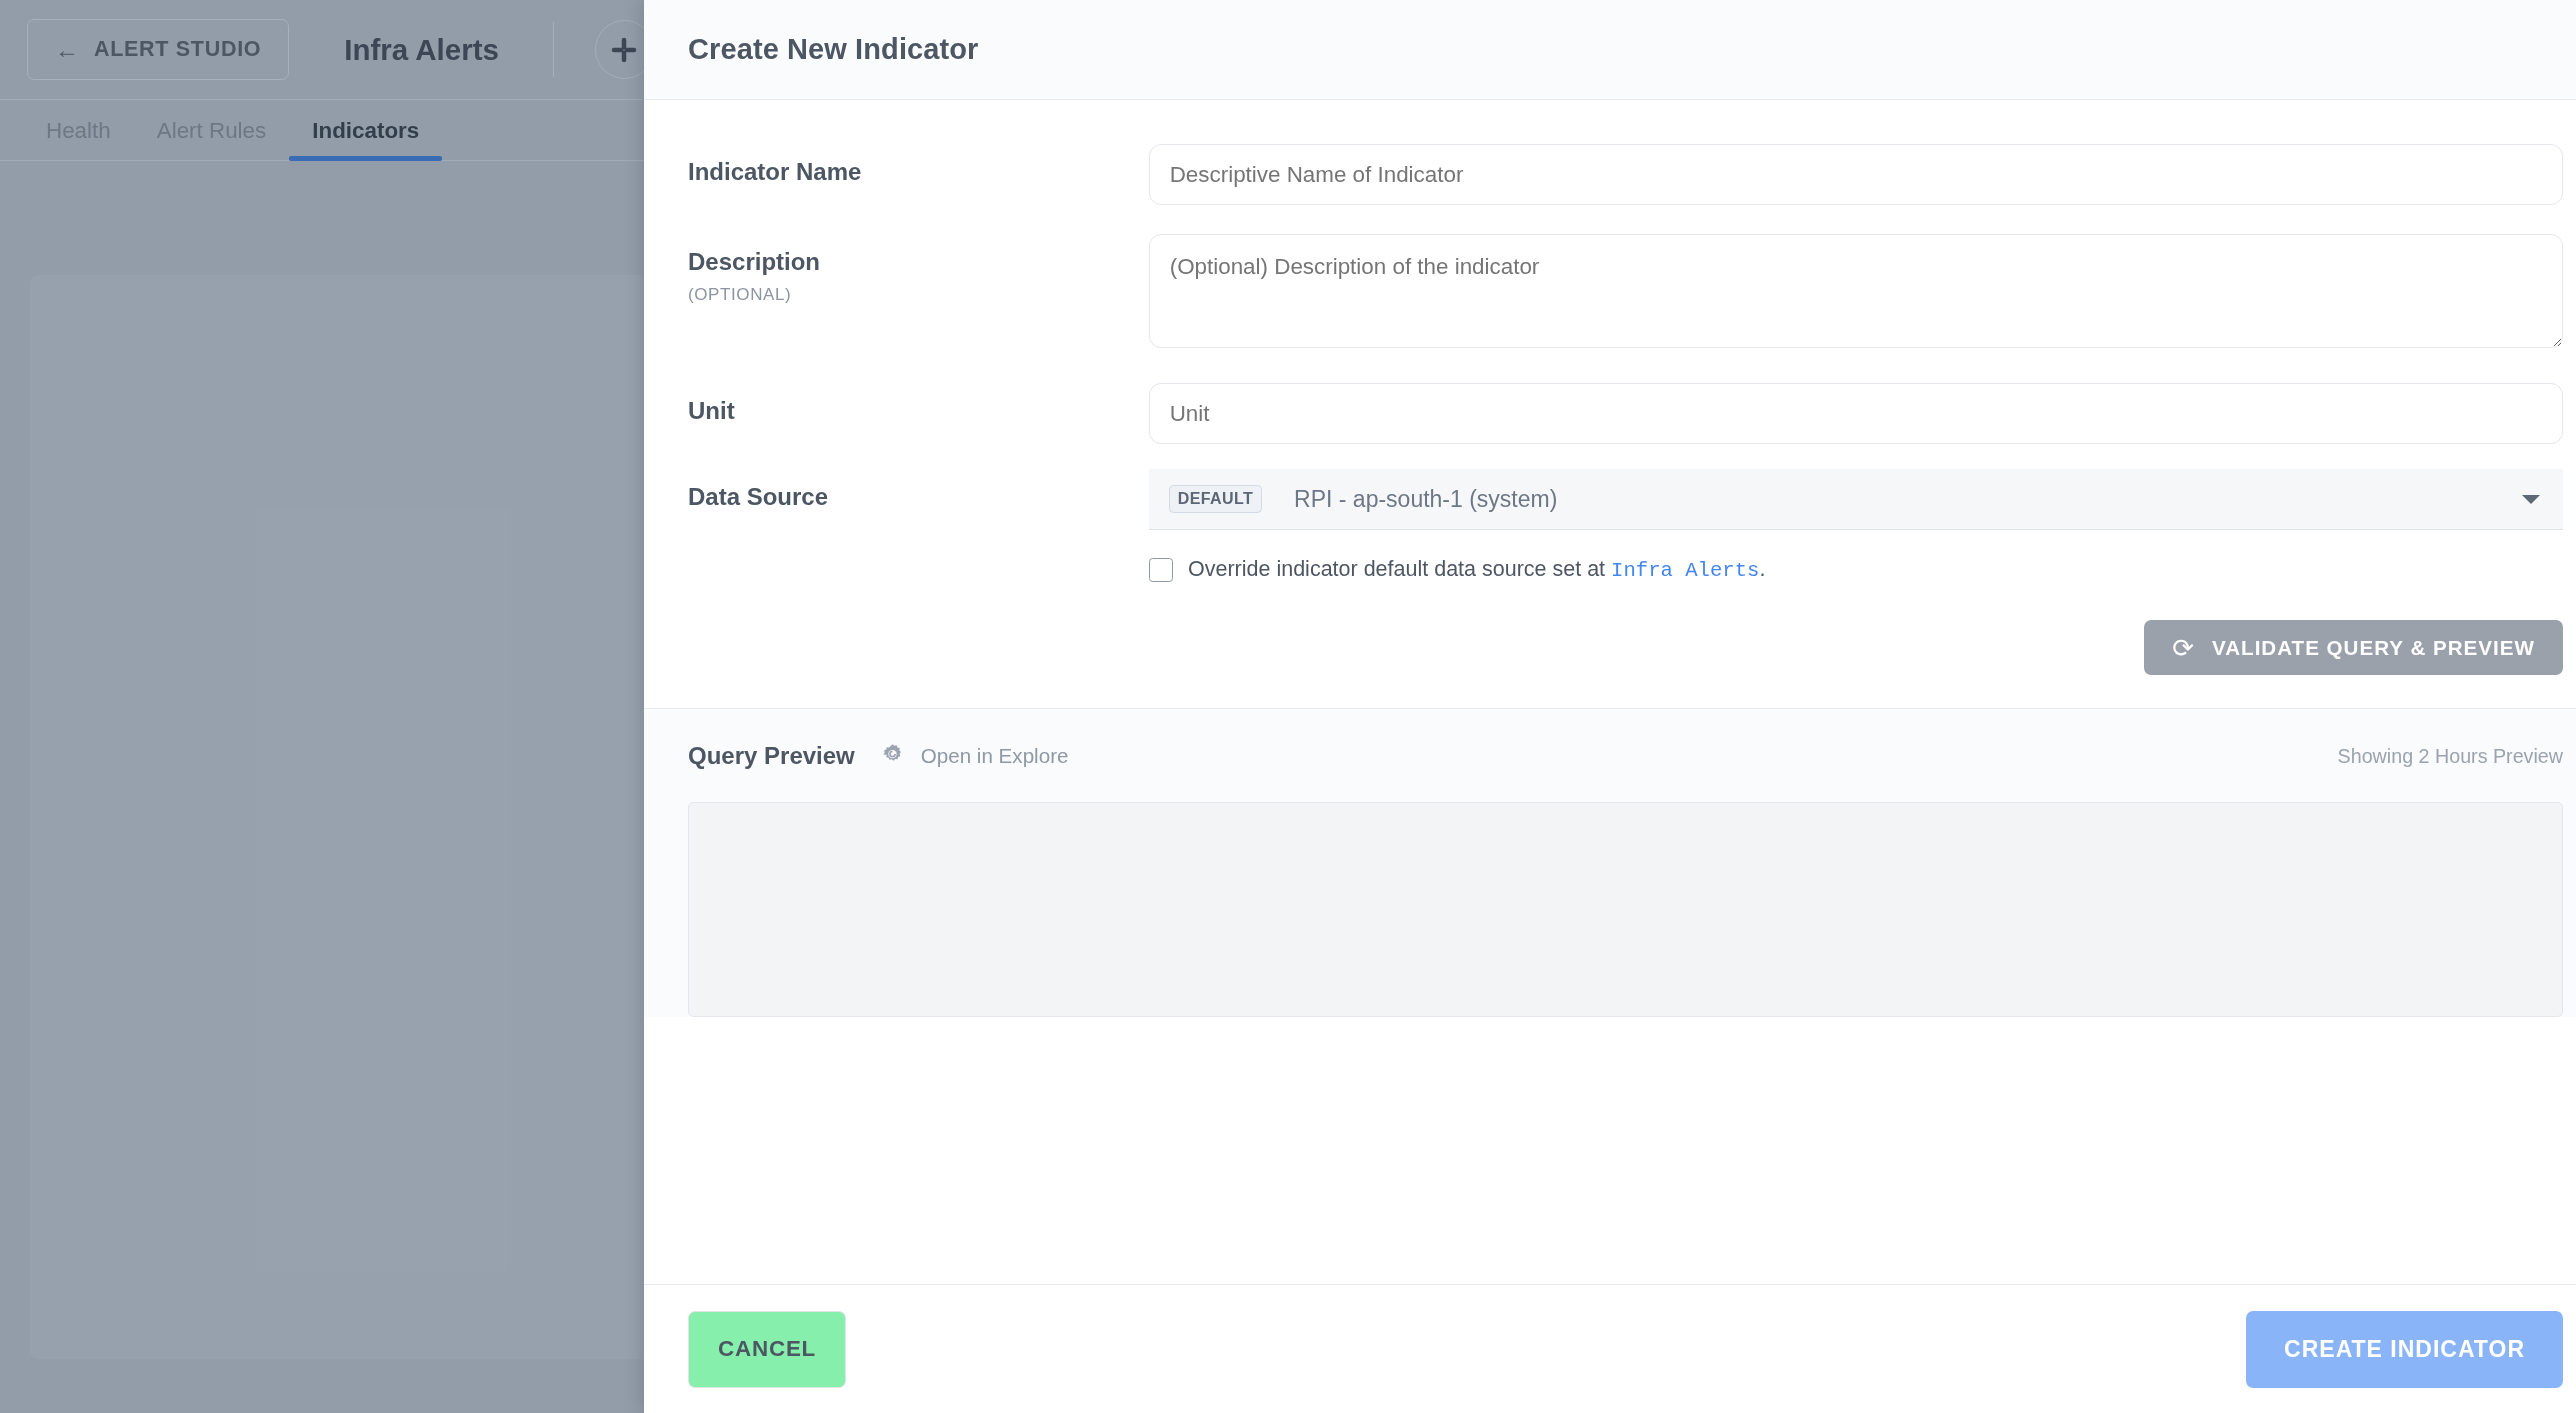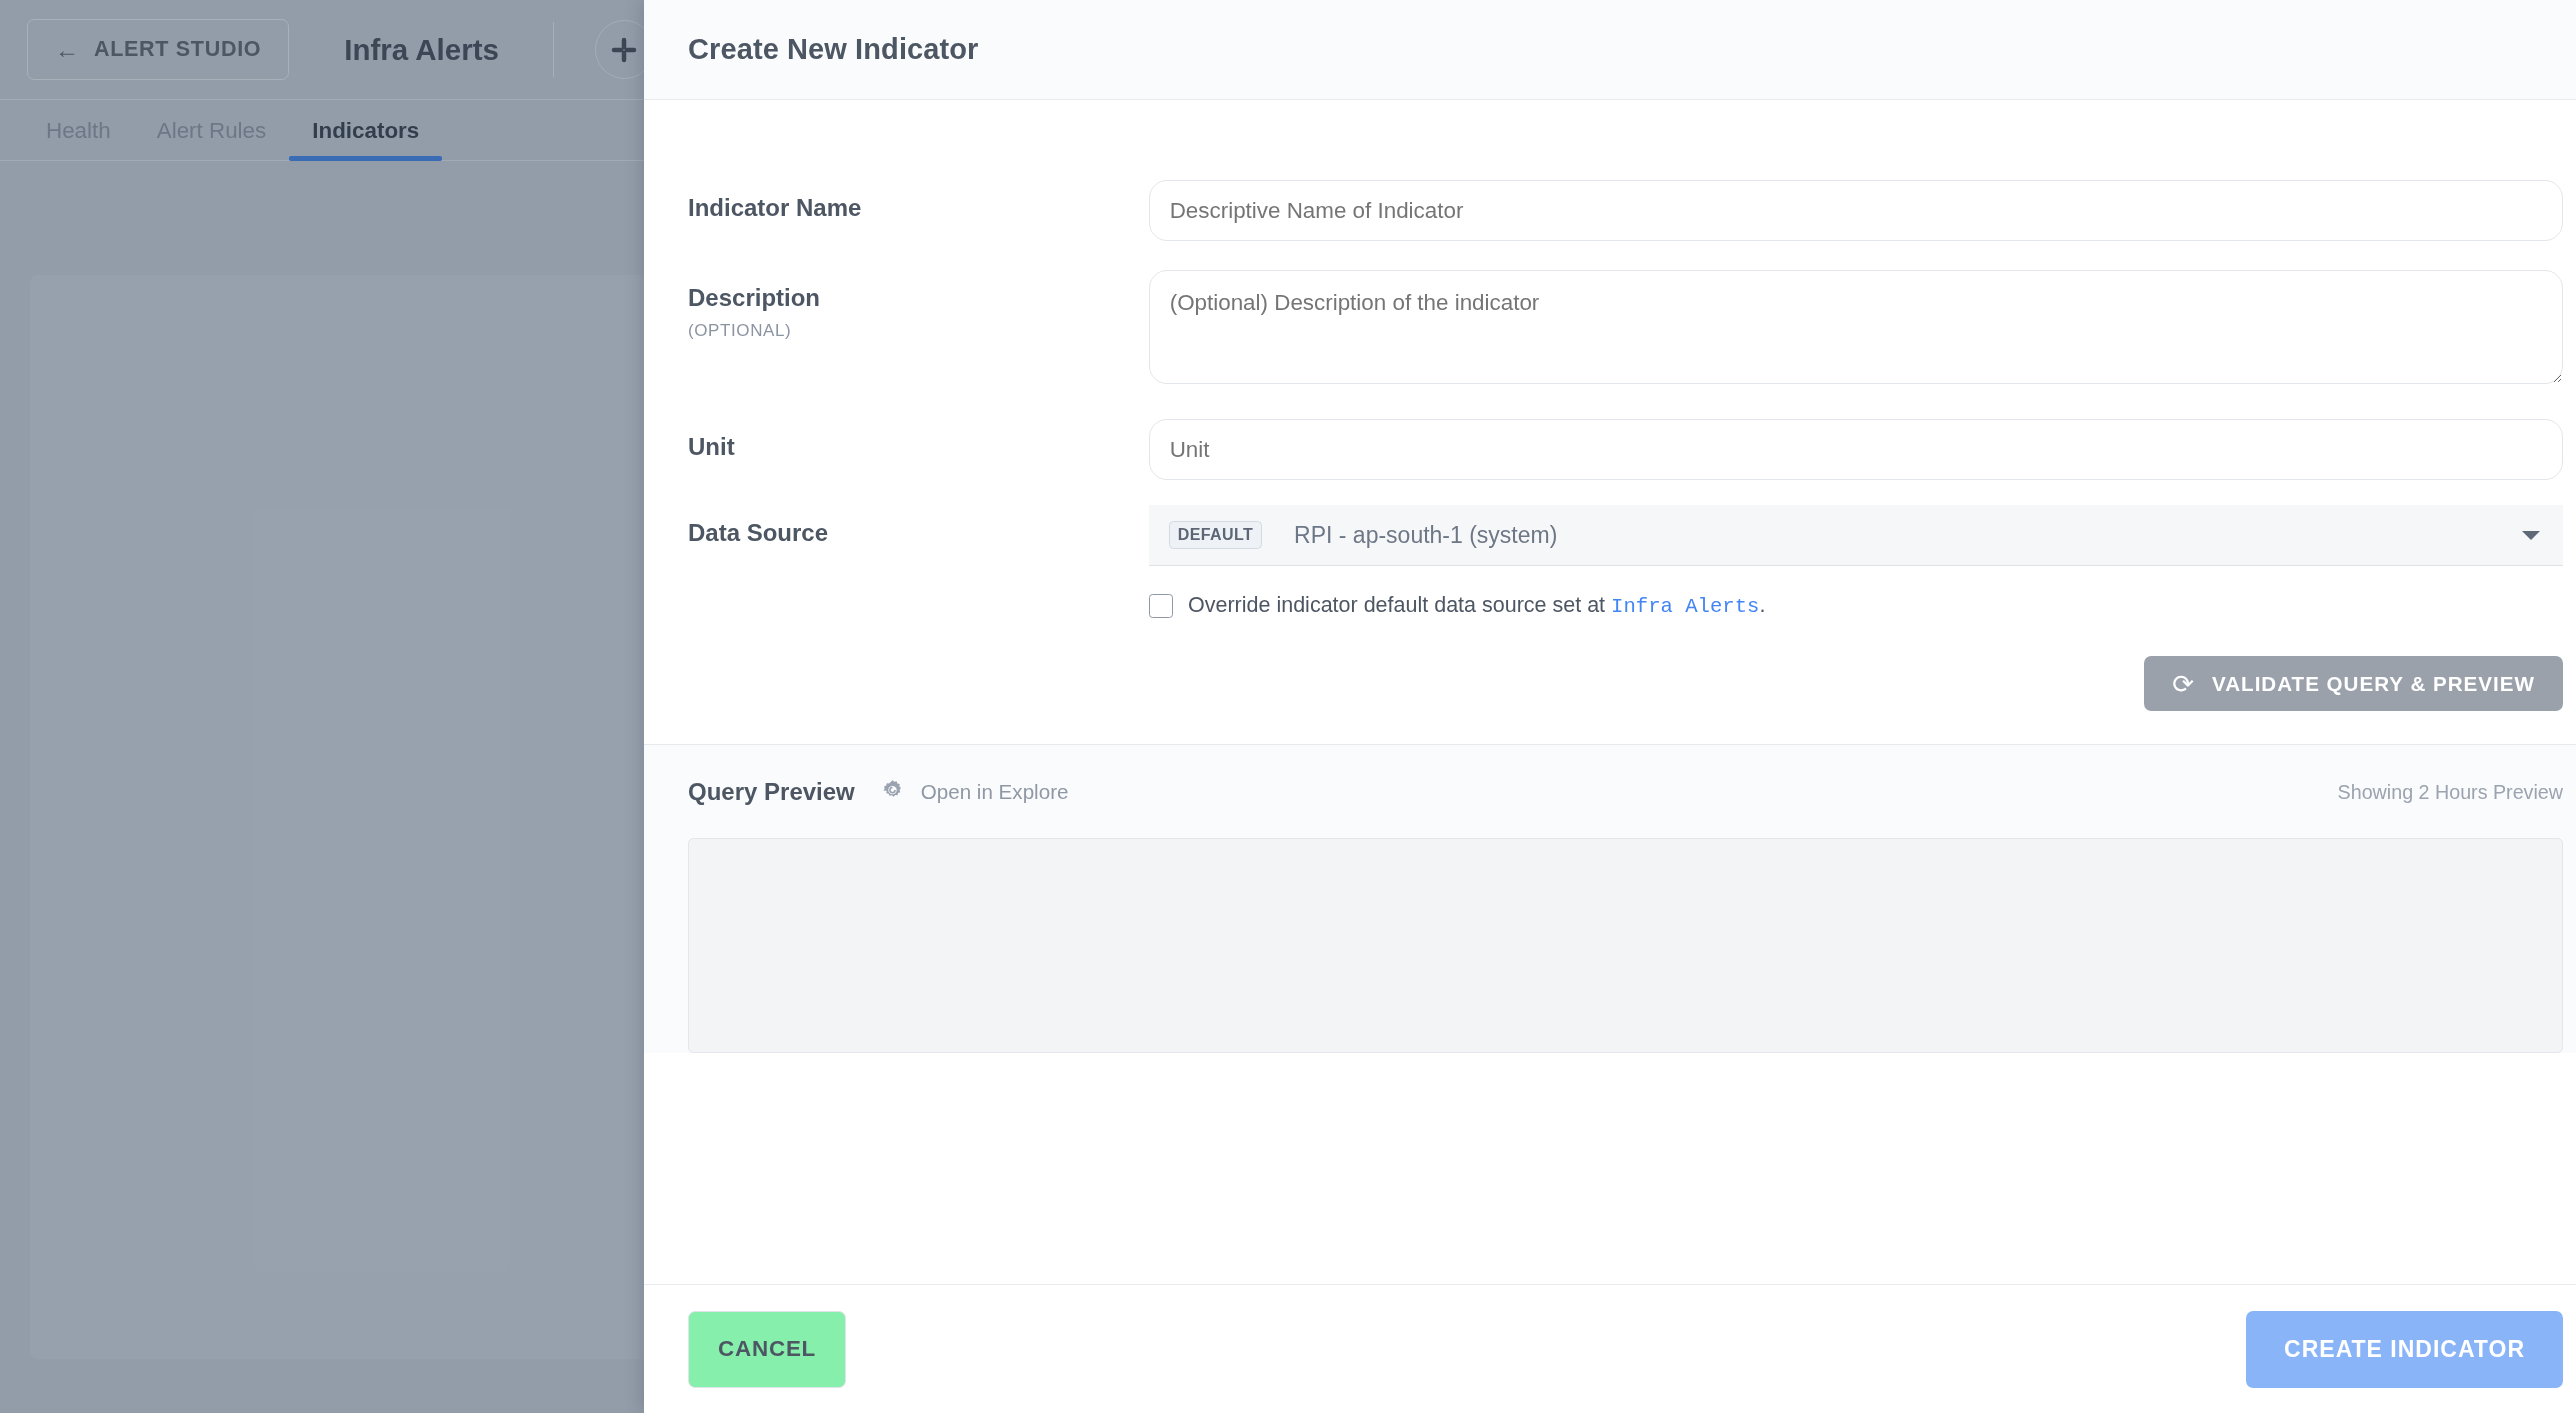--- a/index.html
+++ b/index.html
@@ -132,21 +132,20 @@
     background: #ffffff;
   }
 
   #form-area {
     padding: 44px 49px 0 44px;
   }
 
   .form-row {
     display: flex;
     align-items: flex-start;
-    margin-top: 36px;
   }
   .row-label {
     width: 461px;
     flex: none;
     padding-top: 14.3px;
   }
   .row-label .label-main {
     font-size: 24px;
     font-weight: bold;
     color: #4d5663;
@@ -158,21 +157,21 @@
     letter-spacing: 0.6px;
   }
   .row-field {
     flex: 1 1 auto;
     min-width: 0;
   }
 
   .textbox {
     width: 100%;
     border: 0.9px solid #e3e6ea;
-    border-radius: 18px;
+    border-radius: 12px;
     background: #fff;
     font-family: "Liberation Sans", sans-serif;
     font-size: 22.4px;
     color: #9aa3af;
     padding: 0 19.7px;
     height: 61px;
     line-height: 59px;
     overflow: hidden;
     white-space: nowrap;
   }

